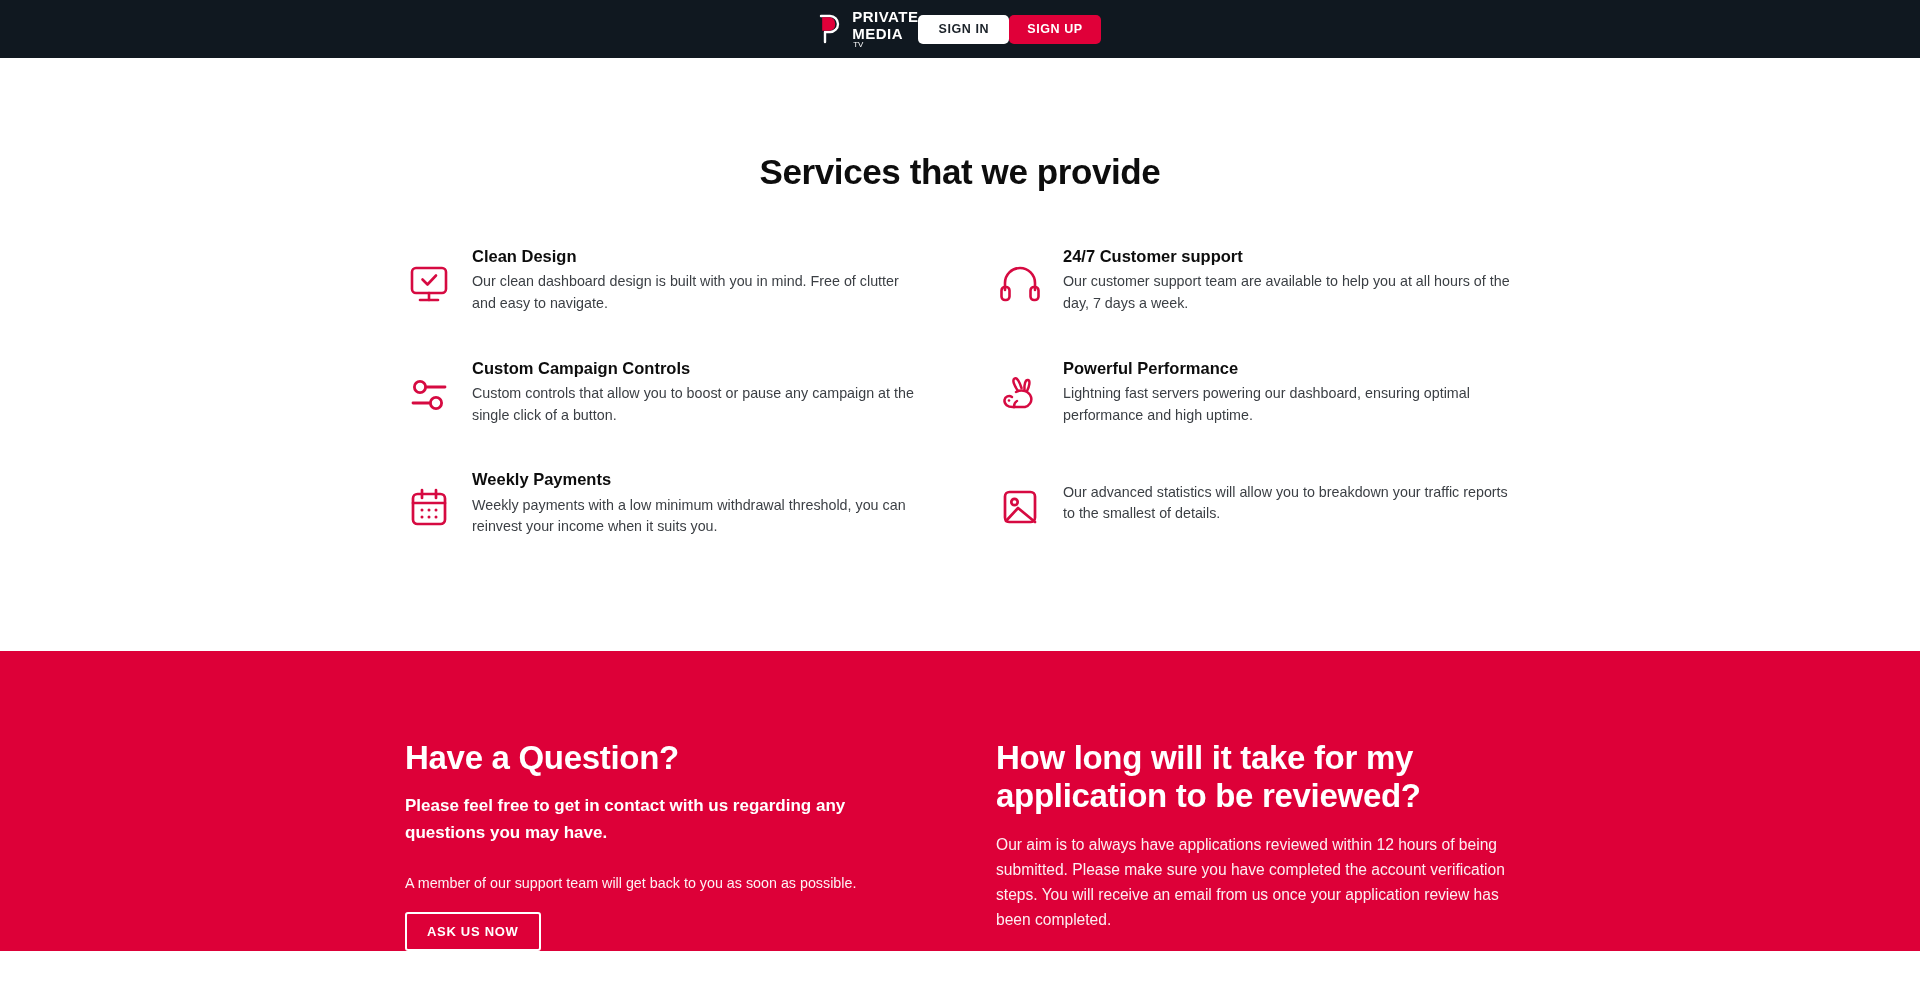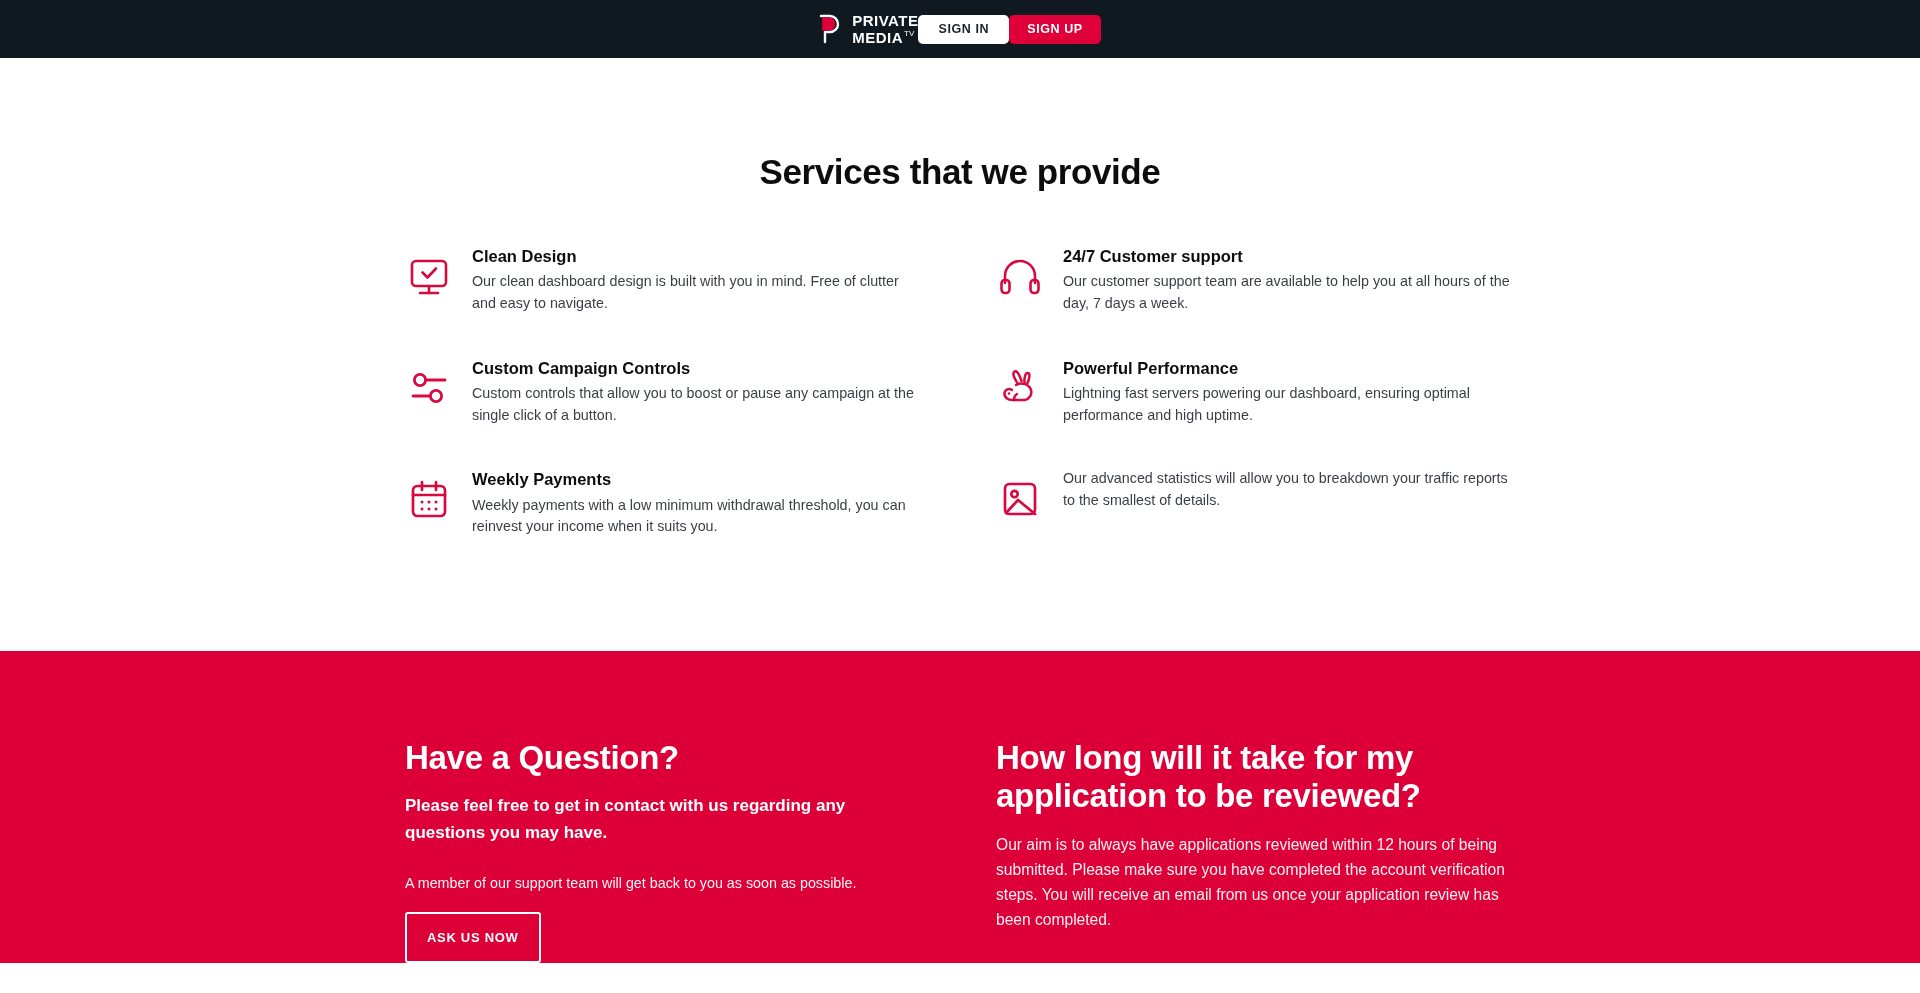--- a/index.html
+++ b/index.html
@@ -30,21 +30,21 @@
     height:100%;
   }
   .brand { display:flex; align-items:center; gap:7px; text-decoration:none; }
   .brand-mark { width:26px; height:30px; flex:0 0 auto; display:block; }
   .brand-text { display:flex; flex-direction:column; line-height:1; }
   .brand-line1 {
     color:#ffffff; font-size:15px; font-weight:bold; letter-spacing:.5px;
   }
   .brand-line2 {
     color:#ffffff; font-size:15px; font-weight:bold; letter-spacing:.5px;
-    margin-top:2px; display:flex; align-items:flex-start;
+    margin-top:2px; display:flex; align-items:flex-start;flex-direction:column;
   }
   .brand-tv {
     font-size:8px; font-weight:normal; letter-spacing:0; margin-left:1px;
     position:relative; top:0px;
   }
 
   .header-actions { display:flex; align-items:center; gap:0; }
   .btn-signin {
     background:#ffffff; color:#1b2229; border:none; border-radius:5px;
     font-size:12.5px; font-weight:bold; letter-spacing:.6px;
@@ -73,21 +73,21 @@
   .services-grid {
     width:1110px;
     margin:53px auto 0 auto;
     display:grid;
     grid-template-columns:1fr 1fr;
     column-gap:72px;
     row-gap:42px;
   }
   .service-item {
     display:flex;
-    align-items:flex-start;
+    align-items:center;
     gap:19px;
   }
   .service-icon {
     flex:0 0 auto;
     width:48px; height:48px;
     margin-top:7px;
     color:#d60a41;
   }
   .service-icon svg { display:block; width:48px; height:48px; }
   .service-body { padding-top:0; }
@@ -141,21 +141,21 @@
     color:#fdf2f5;
   }
   .cta-btn {
     display:inline-block;
     border:2px solid #ffffff;
     background:transparent;
     color:#ffffff;
     font-size:13px;
     font-weight:bold;
     letter-spacing:.7px;
-    padding:16px 20px;
+    padding:10px 20px;
     border-radius:3px;
     cursor:pointer;
     font-family:"Liberation Sans", sans-serif;
   }
   .cta-body {
     font-size:15.6px;
     line-height:1.62;
     color:#fdeef2;
     margin-top:4px;
   }

